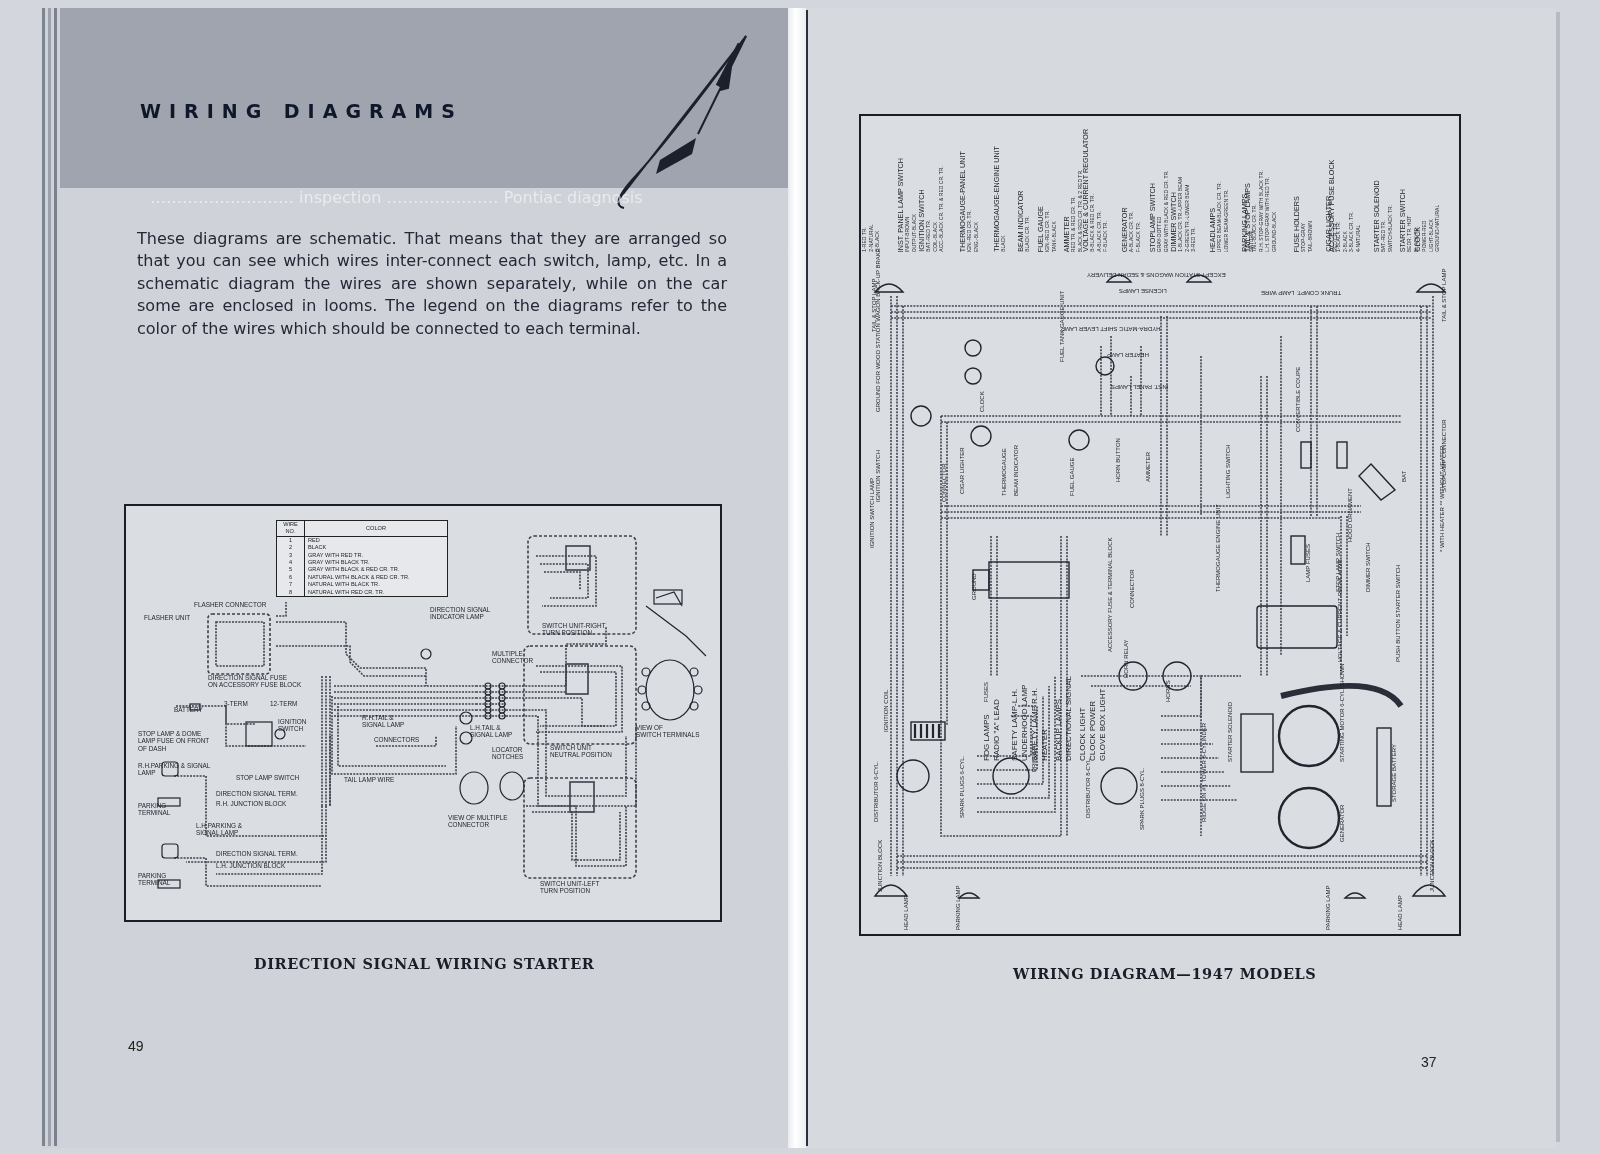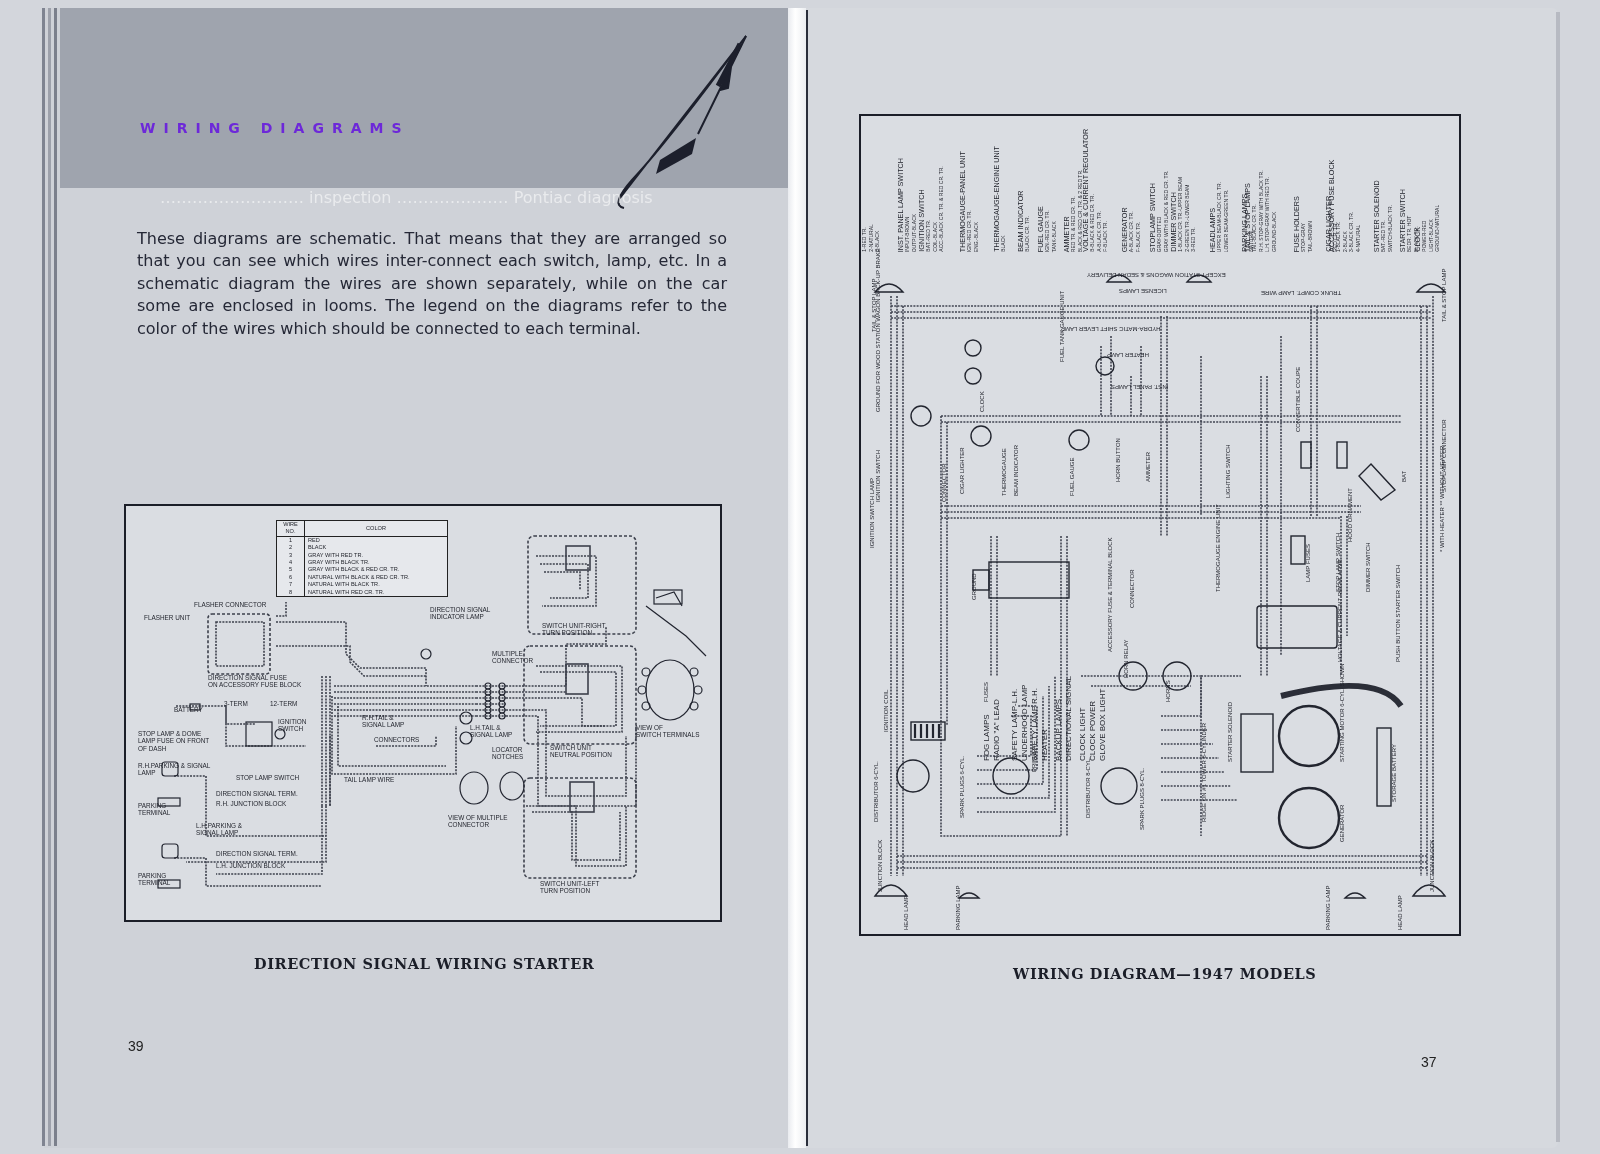--- a/index.html
+++ b/index.html
@@ -11,21 +11,21 @@
   .page-left { position: absolute; left: 44px; top: 8px; width: 745px; height: 1140px; background: #cfd2d8; }
   .page-right { position: absolute; left: 806px; top: 8px; width: 752px; height: 1140px; background: #d6d9de; border-radius: 0 6px 6px 0; }
   .page-edge { position: absolute; top: 8px; width: 3px; height: 1138px; background: #7f8491; }
   .page-edge.e1 { left: 42px; } .page-edge.e2 { left: 48px; background:#9da1ab; } .page-edge.e3 { left: 54px; background:#7b808c; }
   .gutter { position: absolute; left: 788px; top: 8px; width: 18px; height: 1140px; background: linear-gradient(90deg,#e9ebef,#ffffff 40%,#eceef1); }
   .gutter-line { position: absolute; left: 806px; top: 10px; width: 2px; height: 1136px; background: #2a2e3a; }
   .right-edge { position: absolute; left: 1556px; top: 12px; width: 4px; height: 1130px; background: #b7bac2; }
 
   
   .header-band { position: absolute; left: 60px; top: 8px; width: 728px; height: 180px; background: #9fa4ae; }
-  .page-title { position: absolute; left: 140px; top: 100px; font-family: "DejaVu Sans", sans-serif; font-weight: bold; font-size: 14px; letter-spacing: 8px; color: #6d28d9; margin-top: 20px; }
+  .page-title { position: absolute; left: 140px; top: 100px; font-family: "DejaVu Sans", sans-serif; font-weight: bold; font-size: 19px; letter-spacing: 8px; color: #0f172a; }
   .quill { position: absolute; left: 600px; top: 30px; width: 170px; height: 180px; }
 
   
   .intro { position: absolute; left: 137px; top: 228px; width: 590px; font-family: "DejaVu Sans", sans-serif; font-size: 16px; line-height: 22.4px; color: #252836; text-align: justify; }
   .intro p { text-indent: 0; }
   .intro p + p { text-indent: 20px; }
 
   
   .diagram-frame { position: absolute; border: 2px solid #1b1e28; background: #dadde2; overflow: hidden; }
   .left-diagram { left: 124px; top: 504px; width: 598px; height: 418px; }
@@ -77,21 +77,21 @@
 
   <div class="header-band"></div>
   <div class="page-title">WIRING DIAGRAMS</div>
   <svg class="quill" viewBox="0 0 170 180">
     <path d="M146 6 L20 168 M146 6 C120 40 70 110 32 150 C18 166 14 176 24 178" fill="none" stroke="#1c1f2c" stroke-width="2"></path>
     <path d="M146 6 L98 104 M132 30 L120 60 L128 58 Z" fill="#1c1f2c" stroke="#1c1f2c" stroke-width="2"></path>
     <path d="M60 130 L96 108 L92 124 L56 144 Z" fill="#1c1f2c"></path>
     <path d="M140 14 L118 56" stroke="#1c1f2c" stroke-width="5"></path>
   </svg>
 
-  <div class="bleed" style="left:160px;top:188px;text-align:center;">……………………… inspection ………………… Pontiac diagnosis</div>
+  <div class="bleed" style="left:150px;top:188px;text-align:center;">……………………… inspection ………………… Pontiac diagnosis</div>
   <div class="bleed" style="left:880px;top:560px;">……………………</div>
 
   <div class="intro">
     <p>These diagrams are schematic. That means that they are arranged so that you can see which wires inter-connect each switch, lamp, etc. In a schematic diagram the wires are shown separately, while on the car some are enclosed in looms. The legend on the diagrams refer to the color of the wires which should be connected to each terminal.</p>
   </div>
 
   <div class="diagram-frame left-diagram">
     <table class="wire-table">
       <thead>
         <tr>
@@ -263,21 +263,21 @@
 TURN POSITION</div>
     <div class="dlabel" style="left:424px;top:238px;">SWITCH UNIT
 NEUTRAL POSITION</div>
     <div class="dlabel" style="left:414px;top:374px;">SWITCH UNIT-LEFT
 TURN POSITION</div>
     <div class="dlabel" style="left:510px;top:218px;">VIEW OF
 SWITCH TERMINALS</div>
   </div>
 
   <div class="caption caption-left">DIRECTION SIGNAL WIRING STARTER</div>
-  <div class="page-number pn-left">39</div>
+  <div class="page-number pn-left">49</div>
 
   <div class="diagram-frame right-diagram">
 
     <div class="legend-strip">
       <div class="legend-item" style="left:14px;">
           <span class="lt">LIGHTING SWITCH</span>
           <span class="ls">1-RED TR.</span>
           <span class="ls">2-NATURAL</span>
           <span class="ls">3-BLACK</span>
         </div>

